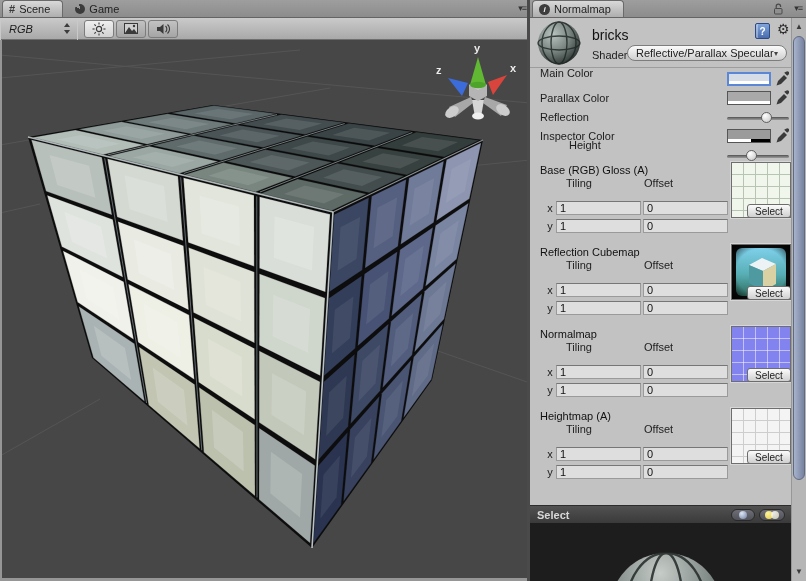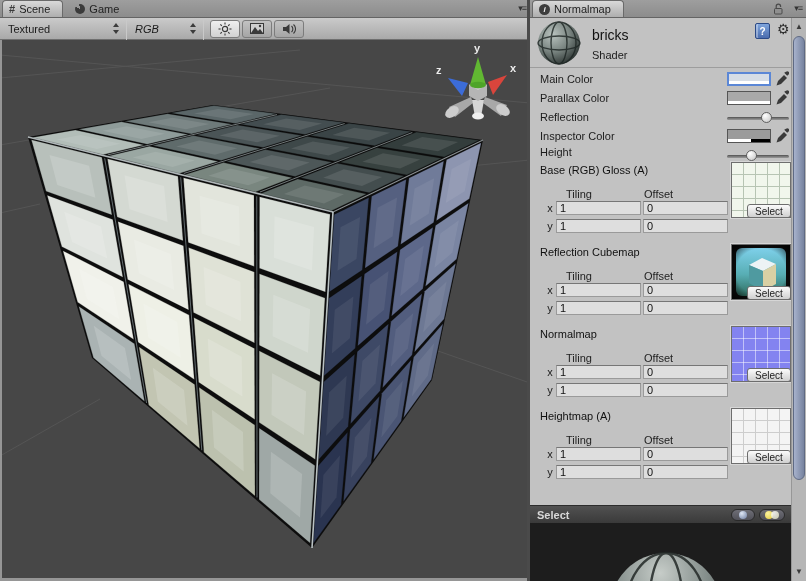--- a/index.html
+++ b/index.html
@@ -63,21 +63,21 @@
   .swatch .alpha{position:absolute;left:0;right:0;bottom:0;height:3px;background:#fff;}
   .swatch.selected{border:2px solid #5b87d6;}
   .alpha.half{background:linear-gradient(90deg,#fff 0 55%,#000 55% 100%);}
   .dropper{position:absolute;left:246px;width:13px;height:15px;}
   .slider-track{position:absolute;left:197px;width:62px;height:3px;border-radius:2px;
     background:linear-gradient(#6e6e6e,#9a9a9a);border-top:1px solid #5d5d5d;}
   .slider-thumb{position:absolute;width:11px;height:11px;border-radius:50%;
     background:radial-gradient(circle at 35% 30%,#ffffff,#c3c3c3);border:1px solid #616161;}
   .tex-section{position:absolute;left:0;width:276px;height:80px;}
   .sec-title{position:absolute;left:10px;top:0;color:#111;}
-  .col-head{position:absolute;top:24px;color:#222;}
+  .col-head{position:absolute;top:13px;color:#222;}
   .axis-lbl{position:absolute;left:16px;width:8px;text-align:center;color:#222;}
   .field{position:absolute;width:85px;height:14px;border:1px solid #9a9a9a;border-top-color:#767676;
     background:#dedede;font-family:"Liberation Sans","DejaVu Sans",sans-serif;font-size:11px;
     color:#111;padding:0 3px;}
   .thumb{position:absolute;left:201px;top:-2px;width:60px;height:56px;border:1px solid #6e6e6e;
     box-shadow:0 0 0 1px #d6d6d6;background:#fff;}
   .thumb-grid{position:absolute;inset:0;}
   .tg-base{background-color:#f1f6ec;
     background-image:linear-gradient(#b7c4b3 1px,transparent 1px),linear-gradient(90deg,#b7c4b3 1px,transparent 1px);
     background-size:12px 12px;background-position:-1px -1px;}
@@ -118,24 +118,20 @@
       <span>Scene</span>
     </div>
     <div class="tab" style="margin-left:6px;">
       <span class="pacman"></span>
       <span>Game</span>
     </div>
     <span class="panel-menu">▾≡</span>
   </div>
 
   <div class="toolbar">
-    <div class="dd" style="width:126px;">
-      <span class="ddtext">Textured</span>
-      <span class="updown"></span>
-    </div>
     <div class="sep"></div>
     <div class="dd" style="width:76px;font-style:italic;">
       <span class="ddtext">RGB</span>
       <span class="updown"></span>
     </div>
     <div class="sep"></div>
     <div class="tool-btn active" style="margin-left:6px;">
       <svg width="14" height="14" viewBox="0 0 14 14">
         <circle cx="7" cy="7" r="2.6" fill="none" stroke="#3a3a3a" stroke-width="1.2"></circle>
         <g stroke="#3a3a3a" stroke-width="1.1">
@@ -339,26 +335,30 @@
           </defs>
           <circle cx="22" cy="22" r="21" fill="url(#matg)"></circle>
           <g fill="none" stroke="#1c2422" stroke-width="1.4" opacity="0.8">
             <ellipse cx="22" cy="22" rx="8" ry="21"></ellipse>
             <ellipse cx="22" cy="22" rx="17" ry="21"></ellipse>
             <ellipse cx="22" cy="22" rx="21" ry="7"></ellipse>
           </g>
         </svg>
         <div class="mat-name">bricks</div>
         <div class="shader-lbl">Shader</div>
+        <div class="shader-dd">
+          <span>Reflective/Parallax Specular</span>
+          <span class="varrow">▾</span>
+        </div>
         <div class="help-book">?</div>
         <div class="gear">⚙</div>
         <div class="gear-v">▾</div>
       </div>
 
-      <div class="prop-label" style="top:55px;">Main Color</div>
+      <div class="prop-label" style="top:49px;">Main Color</div>
       <div class="swatch selected" style="top:54px;background:#d6dde6;">
           <div class="alpha"></div>
         </div>
       <svg class="dropper" style="top:53px;" viewBox="0 0 13 15">
         <path d="M0.5 14.5 L2 10 8 4 11 7 5 13 Z" fill="#3a3a3a"></path>
         <path d="M8.2 1.8 L11.2 4.8 12.6 3.4 a1.8 1.8 0 0 0 -2.6-2.6 Z" fill="#3a3a3a"></path>
       </svg>
 
       <div class="prop-label" style="top:74px;">Parallax Color</div>
       <div class="swatch" style="top:73px;background:#a9a9a9;">
@@ -375,21 +375,21 @@
 
       <div class="prop-label" style="top:112px;">Inspector Color</div>
       <div class="swatch" style="top:111px;background:#9b9b9b;">
           <div class="alpha half"></div>
         </div>
       <svg class="dropper" style="top:110px;" viewBox="0 0 13 15">
         <path d="M0.5 14.5 L2 10 8 4 11 7 5 13 Z" fill="#3a3a3a"></path>
         <path d="M8.2 1.8 L11.2 4.8 12.6 3.4 a1.8 1.8 0 0 0 -2.6-2.6 Z" fill="#3a3a3a"></path>
       </svg>
 
-      <div class="prop-label" style="top:128px;">Height</div>
+      <div class="prop-label" style="top:121px;margin-left:29px;">Height</div>
       <div class="slider-track" style="top:137px;"></div>
       <div class="slider-thumb" style="left:216px;top:132px;"></div>
 
       <div class="tex-section" style="top:146px;">
         <div class="sec-title">Base (RGB) Gloss (A)</div>
         <div class="col-head" style="left:36px;">Tiling</div>
         <div class="col-head" style="left:114px;">Offset</div>
         <div class="axis-lbl" style="top:38px;">x</div>
         <input class="field" style="left: 26px; top: 37px;" value="1">
         <input class="field" style="left: 113px; top: 37px;" value="0">

